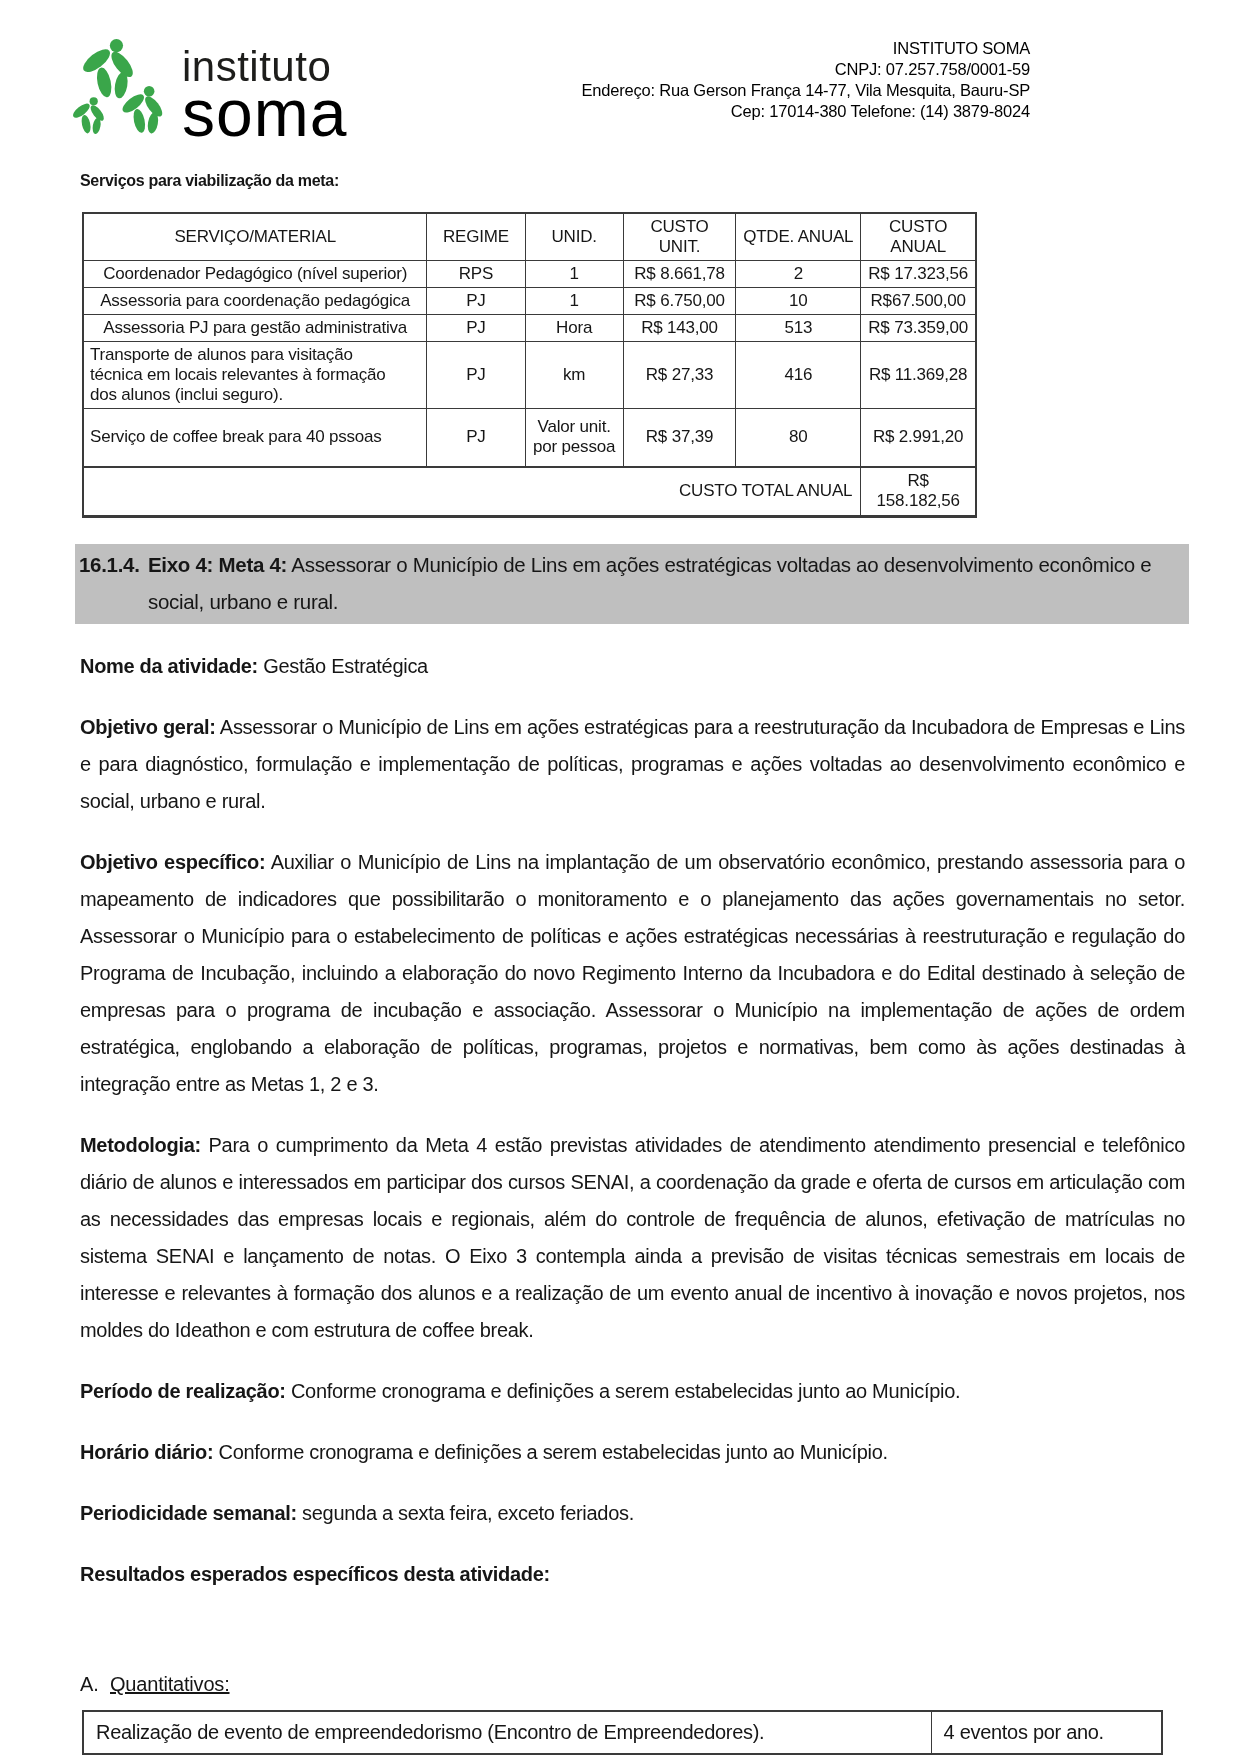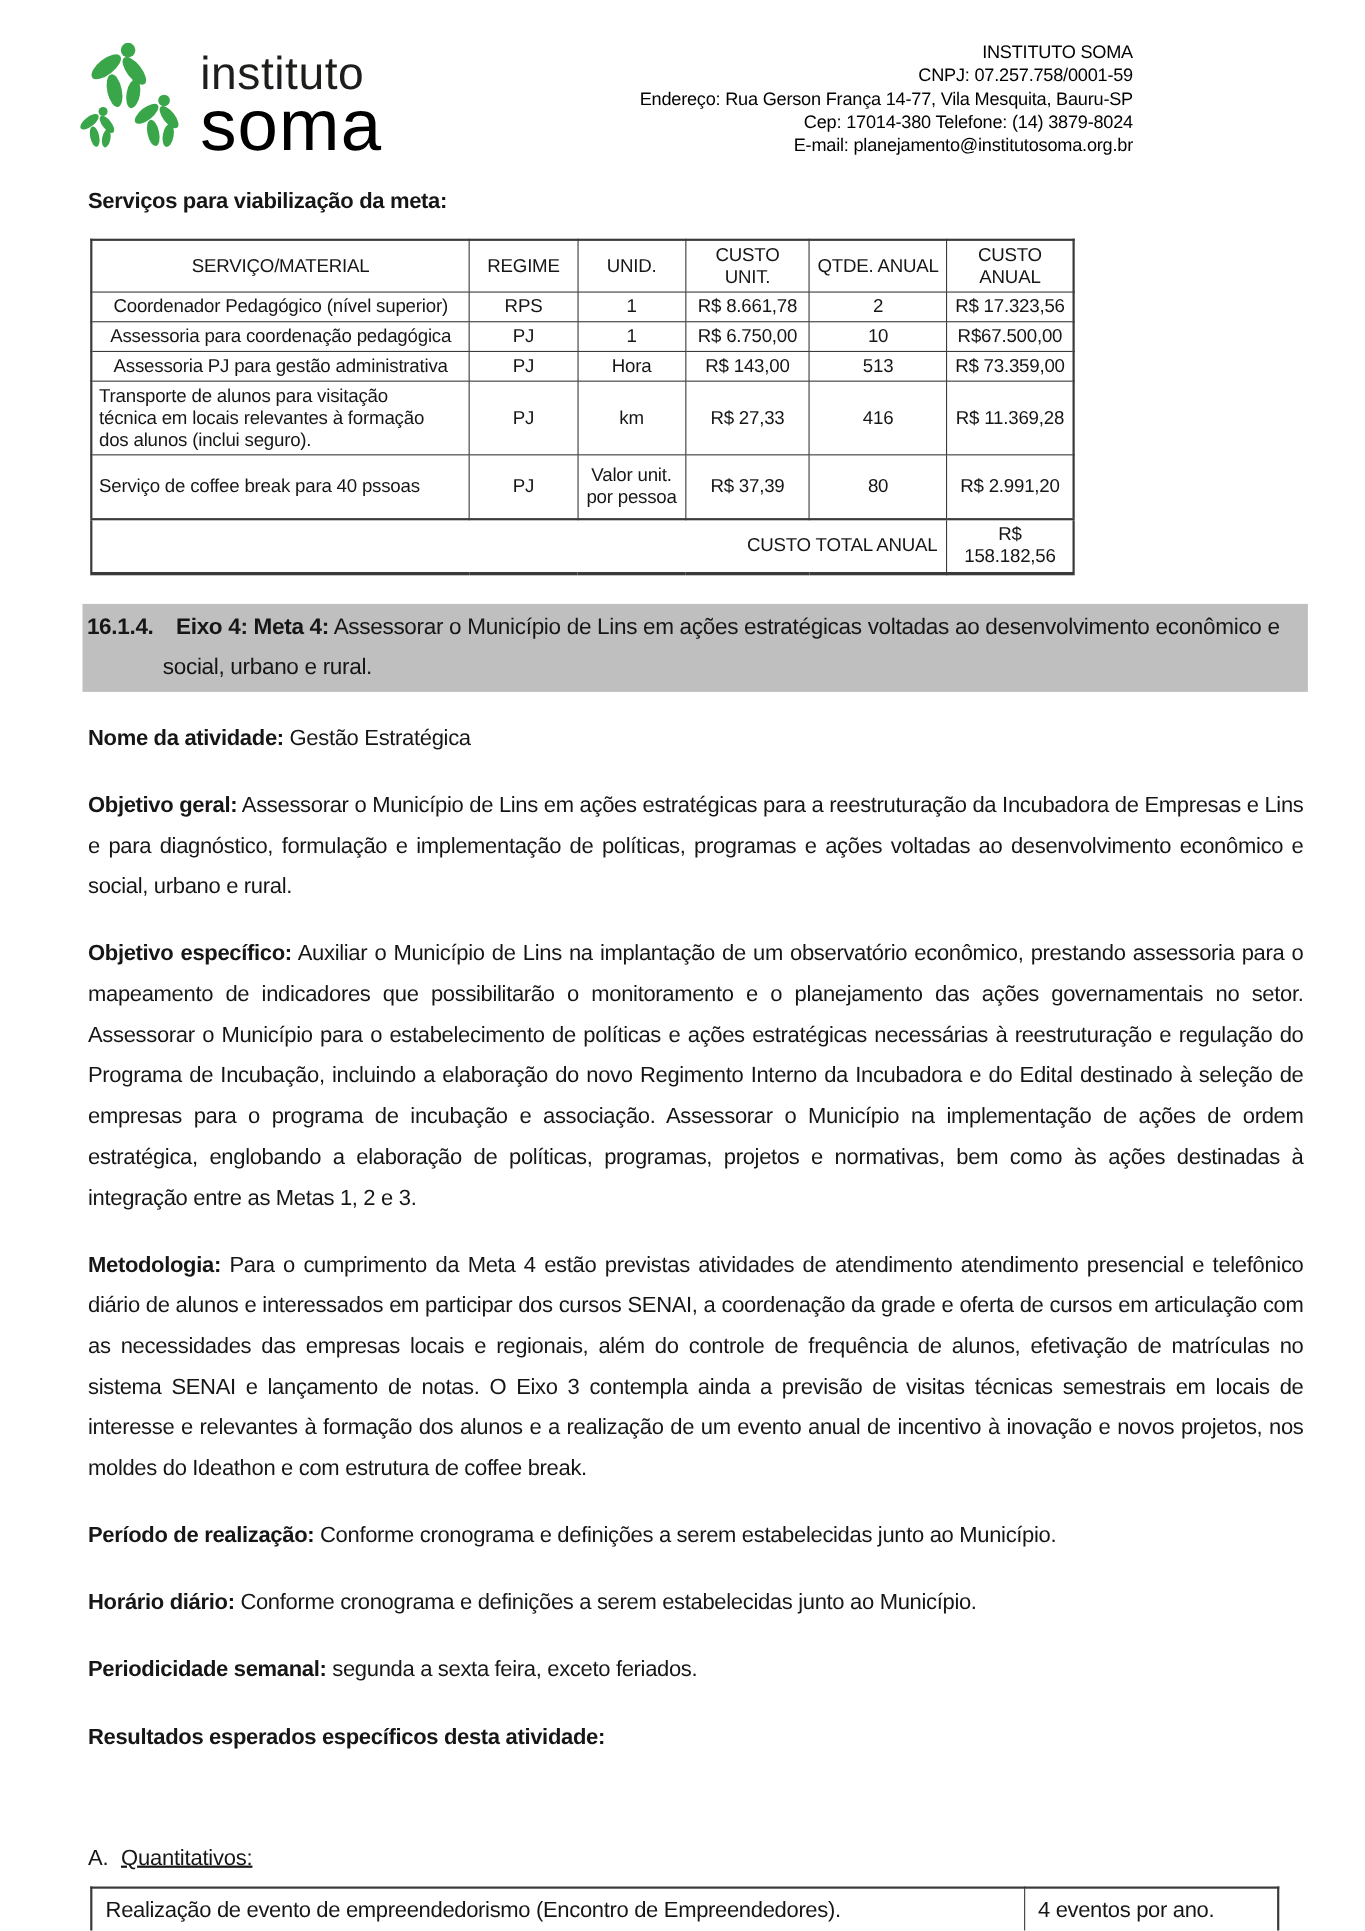--- a/index.html
+++ b/index.html
@@ -16,21 +16,21 @@
   
   .hdr { display: flex; justify-content: space-between; align-items: flex-start; padding: 0 211px 0 72px; }
   .logo { display: flex; align-items: flex-start; gap: 6px; }
   .logo svg { width: 104px; height: 104px; }
   .logo-text { line-height: 1; margin-top: 8px; }
   .logo-line1 { font-size: 42px; letter-spacing: 0.5px; color: #1d1d1b; }
   .logo-line2 { font-size: 66px; font-weight: 500; letter-spacing: 1px; color: #000000; margin-top: -8px; }
   .org { text-align: right; font-size: 16.5px; line-height: 21px; letter-spacing: -0.2px; color: #000; }
 
   
-  .svc-title { font-size: 20px; font-weight: bold; letter-spacing: -0.3px; margin: 26px 78px 0 80px; }
+  .svc-title { font-size: 16px; font-weight: bold; letter-spacing: -0.3px; margin: 26px 78px 0 80px; }
 
   
   table { border-collapse: collapse; }
   .svc-table { width: 895px; margin: 22px 54px 0 82px; table-layout: fixed;
                font-size: 17px; letter-spacing: -0.2px; border: 2px solid #3a3a3a; border-bottom-width: 3px; }
   .svc-table th, .svc-table td { border: 1px solid #3a3a3a; text-align: center; vertical-align: middle; padding: 3px 6px; font-weight: normal; }
   .svc-table thead th { height: 30px; }
   .svc-table .r-short td { height: 27px; }
   .svc-table .r-tall td { height: 58px; }
   .svc-table td.cell-left { text-align: left; padding-right: 18px; }
@@ -40,21 +40,21 @@
   .col-cunit { width: 12.6%; } .col-qtde { width: 14%; } .col-canual { width: 12.9%; }
 
   
   .sec-heading {
     margin: 26px 52px 0 75px;
     background: #bfbfbf;
     font-size: 20.5px; line-height: 37px; letter-spacing: -0.3px;
     padding: 2px 4px 4px 73px; text-indent: -69px;
   }
   .h-num { display: inline-block; width: 69px; text-indent: 0; font-weight: bold; }
-  .h-bold { font-weight: bold; margin-left: 12px; }
+  .h-bold { font-weight: bold; }
 
   
   .fields { margin: 24px 56px 0 80px; }
   .field { font-size: 20px; line-height: 37px; letter-spacing: -0.3px; text-align: justify; margin-bottom: 24px; }
   .field .lbl { font-weight: bold; }
   .field.no-justify { text-align: left; }
   .field.results-gap { margin-bottom: 80px; }
 
   
   .res-head { margin: 0 78px 14px 80px; font-size: 20px; letter-spacing: -0.2px; }
@@ -103,21 +103,20 @@
       <div class="logo-text">
         <div class="logo-line1">instituto</div>
         <div class="logo-line2">soma</div>
       </div>
     </div>
     <div class="org">
       <div>INSTITUTO SOMA</div>
       <div>CNPJ: 07.257.758/0001-59</div>
       <div>Endereço: Rua Gerson França 14-77, Vila Mesquita, Bauru-SP</div>
       <div>Cep: 17014-380 Telefone: (14) 3879-8024</div>
-      <div>E-mail: planejamento@institutosoma.org.br</div>
     </div>
   </div>
 
   <div class="svc-title">Serviços para viabilização da meta:</div>
 
   <table class="svc-table">
     <colgroup>
       <col class="col-svc">
         <col class="col-reg">
         <col class="col-unid">

